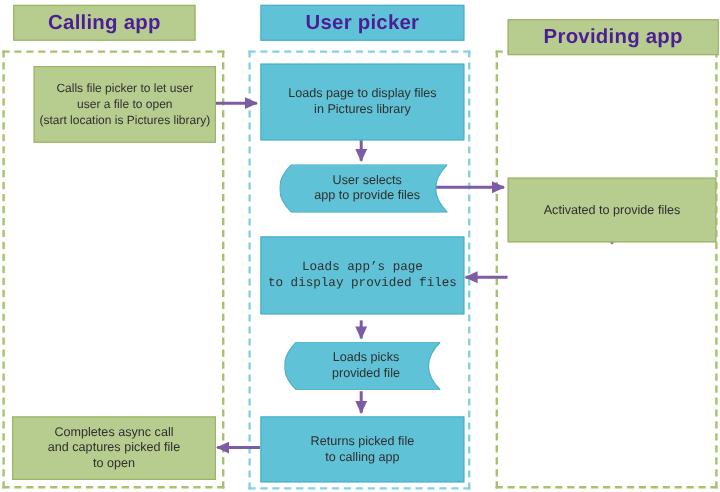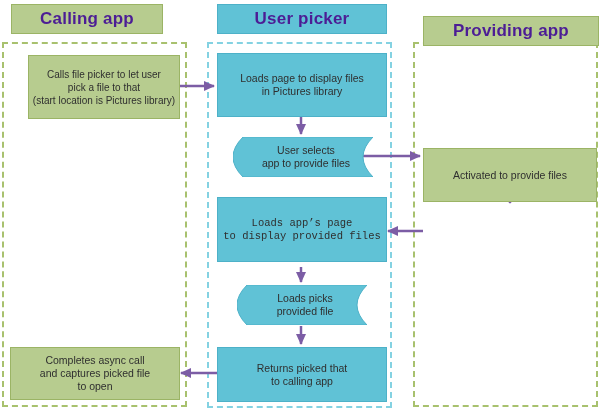--- a/index.html
+++ b/index.html
@@ -70,21 +70,21 @@
     <line x1="360" y1="156" x2="420" y2="156" marker-end="url(#ah)"></line>
     <line x1="510" y1="183" x2="510" y2="203" marker-end="url(#ah)"></line>
     <line x1="423" y1="231" x2="388" y2="231" marker-end="url(#ah)"></line>
     <line x1="301" y1="267" x2="301" y2="282" marker-end="url(#ah)"></line>
     <line x1="301" y1="326" x2="301" y2="344" marker-end="url(#ah)"></line>
     <line x1="217" y1="373" x2="181" y2="373" marker-end="url(#ah)"></line>
   </svg>
 
   <div class="node green small" style="left:28px;top:55px;width:150px;height:62px;">
     <span>Calls file picker to let user
-pick a file to that
+user a file to open
 (start location is Pictures library)</span>
   </div>
   <div class="node green" style="left:10px;top:347px;width:168px;height:51px;">
     <span>Completes async call
 and captures picked file
 to open</span>
   </div>
 
   <div class="node blue" style="left:217px;top:53px;width:168px;height:62px;">
     <span>Loads page to display files
@@ -106,21 +106,21 @@
 
   <div class="stored" style="left:237px;top:285px;width:130px;height:40px;">
     <svg width="130" height="40" viewBox="0 0 130 40">
       <path d="M 10 0 L 130 0 Q 110 20 130 40 L 10 40 Q -10 20 10 0 Z"></path>
     </svg>
     <div class="txt">Loads picks
 provided file</div>
   </div>
 
   <div class="node blue" style="left:217px;top:347px;width:168px;height:53px;">
-    <span>Returns picked that
+    <span>Returns picked file
 to calling app</span>
   </div>
 
   <div class="node green" style="left:423px;top:148px;width:172px;height:52px;">
     <span>Activated to provide files</span>
   </div>
 
 </div>
 
 </body></html>

